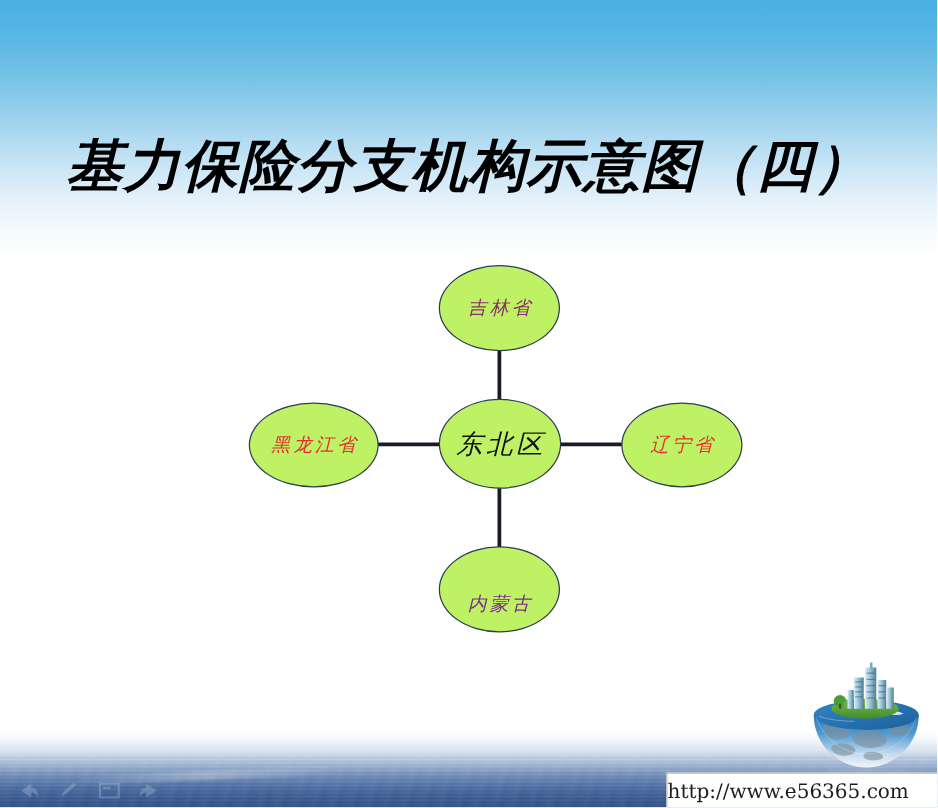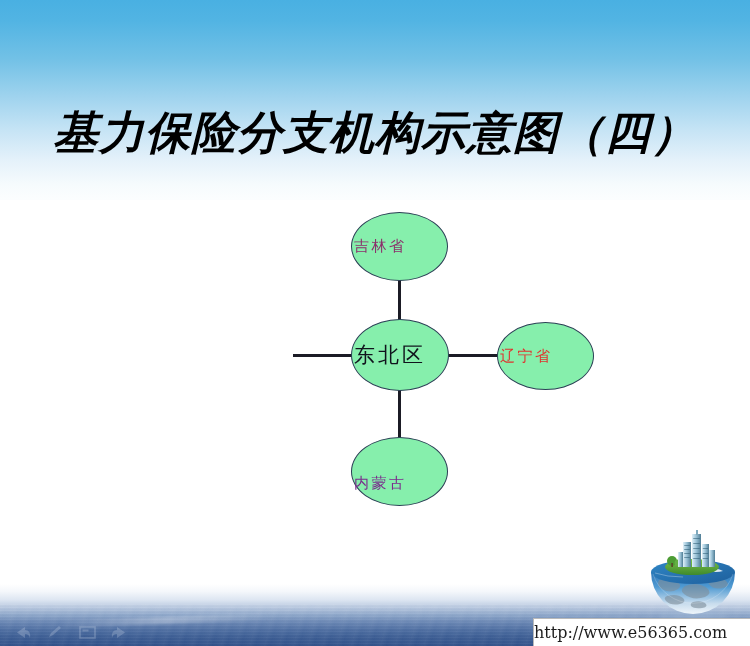--- a/index.html
+++ b/index.html
@@ -106,27 +106,29 @@
     left: 0; top: 0;
     width: 750px; height: 646px;
   }
   .connector {
     position: absolute;
     background: #1b1b25;
   }
   .node {
     position: absolute;
     border-radius: 50%;
-    background: #86efac;
+    background: #bef264;
     border: 1.6px solid #2b3f55;
     box-sizing: border-box;
     display: flex;
     align-items: center;
+    justify-content: center;
     text-align: center;
     box-shadow: 0 0 0 rgba(0,0,0,0);
+    font-style: italic;
   }
   .node-label {
     font-family: "DejaVu Serif", "Liberation Serif", serif;
     font-size: 15px;
     letter-spacing: 2.5px;
     line-height: 1;
     white-space: nowrap;
     text-indent: 2px;
   }
   .node-center .node-label {
@@ -213,20 +215,23 @@
 
     <div class="connector" style="left:398px; top:272px; width:2.5px; height:58px;"></div>
     <div class="connector" style="left:398px; top:382px; width:2.5px; height:58px;"></div>
     <div class="connector" style="left:293px; top:354px; width:60px; height:2.5px;"></div>
     <div class="connector" style="left:446px; top:354px; width:60px; height:2.5px;"></div>
 
     <div class="node node-top" style="left:351px; top:212px; width:97px; height:69px;">
       <span class="node-label" style="color:#8b2f6b;">吉林省</span>
     </div>
 
+    <div class="node node-left" style="left:199px; top:322px; width:104px; height:68px;">
+      <span class="node-label" style="color:#e02f2f;">黑龙江省</span>
+    </div>
 
     <div class="node node-center" style="left:351px; top:319px; width:98px; height:72px;">
       <span class="node-label">东北区</span>
     </div>
 
     <div class="node node-right" style="left:497px; top:322px; width:97px; height:68px;">
       <span class="node-label" style="color:#e0332f;">辽宁省</span>
     </div>
 
     <div class="node node-bottom" style="left:351px; top:437px; width:97px; height:69px;">

